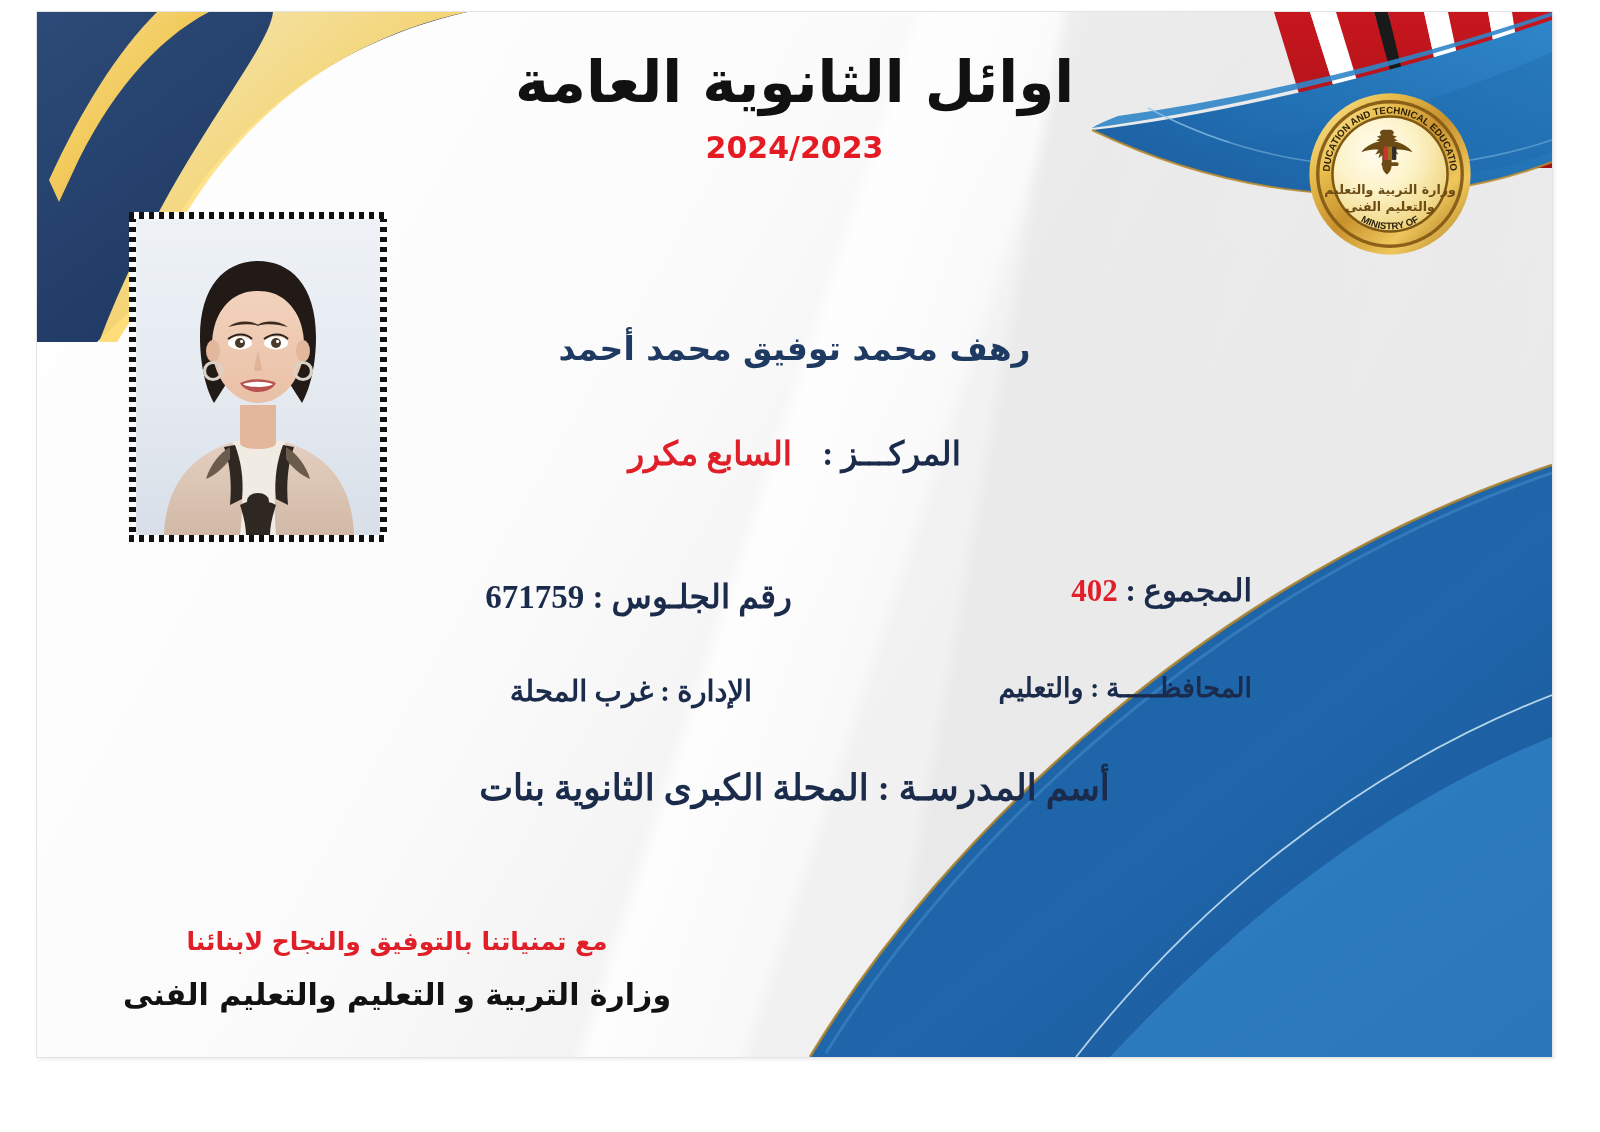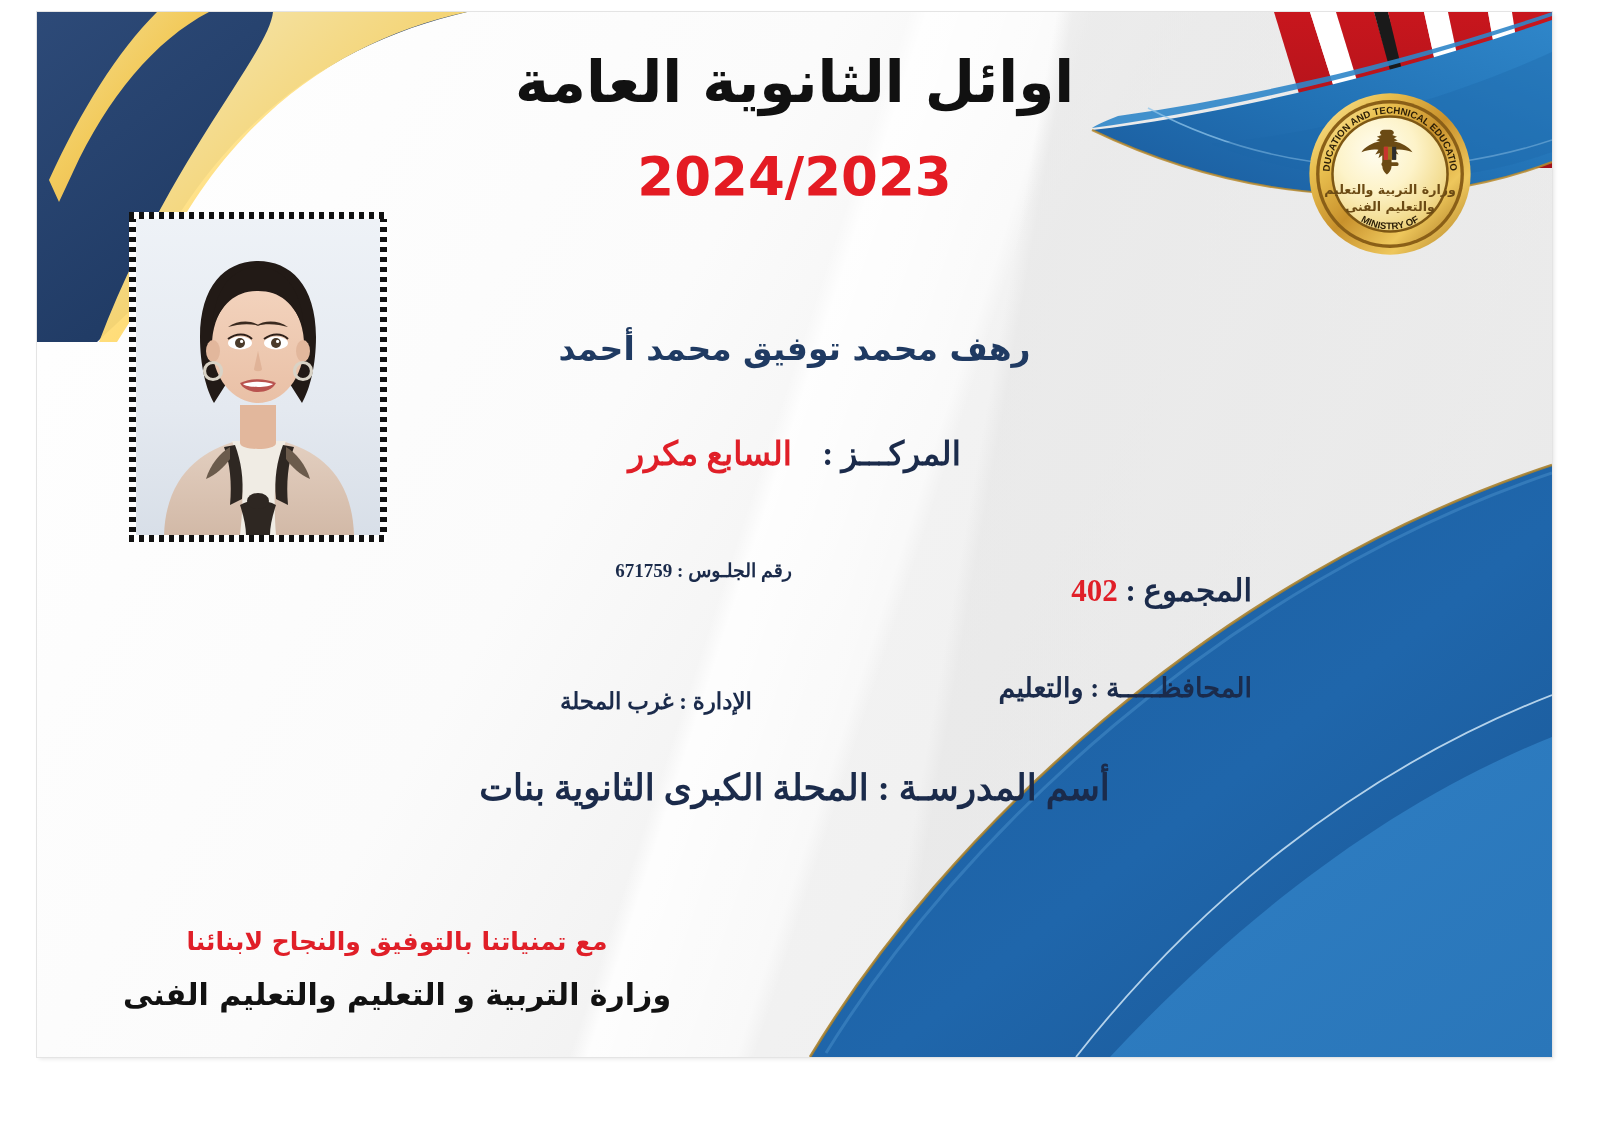--- a/index.html
+++ b/index.html
@@ -84,23 +84,22 @@
     text-align:center;
     font-family:"DejaVu Sans","Liberation Sans",sans-serif;
     font-weight:bold;font-size:58px;color:#111;
     letter-spacing:-1px;
     white-space:nowrap;
   }
   .year{
     position:absolute;left:0;right:0;top:118px;
     text-align:center;
     font-family:"DejaVu Sans","Liberation Sans",sans-serif;
-    font-weight:bold;font-size:53px;color:#e41b23;
+    font-weight:bold;font-size:30px;color:#e41b23;
     direction:ltr;
-    margin-top:16px;
   }
   .branch{
     position:absolute;left:0;right:0;top:196px;
     text-align:center;
     font-family:"DejaVu Sans","Liberation Sans",sans-serif;
     font-weight:bold;font-size:32px;color:#c10f1c;
   }
   .student-name{
     position:absolute;left:0;right:0;top:317px;
     text-align:center;
@@ -112,23 +111,23 @@
   .lbl{font-family:"Liberation Serif",serif;font-weight:bold;color:#1b2b4b;text-align:right;}
   .val-red{font-family:"Liberation Serif",serif;font-weight:bold;color:#e01f28;}
   .val-navy{font-family:"Liberation Serif",serif;font-weight:bold;color:#1b2b4b;}
   .val-num{font-family:"Liberation Serif",serif;font-weight:bold;direction:ltr;display:inline-block;}
 
   .rank-row{left:0;right:0;top:422px;text-align:center;font-size:33px;}
   .rank-row .lbl{letter-spacing:1px;}
   .rank-row .val-red{margin-inline-start:22px;}
 
   .total-row{right:300px;top:560px;font-size:31px;}
-  .seat-row{right:760px;top:547px;font-size:19px;}
+  .seat-row{right:760px;top:565px;font-size:33px;}
   .gov-row{right:300px;top:660px;font-size:27px;}
-  .admin-row{right:800px;top:676px;font-size:23px;}
+  .admin-row{right:800px;top:662px;font-size:29px;}
   .school-row{left:0;right:0;top:755px;text-align:center;font-size:36px;}
 
   .wishes{
     position:absolute;left:0;width:720px;top:915px;
     text-align:center;
     font-family:"DejaVu Sans","Liberation Sans",sans-serif;
     font-weight:bold;font-size:25px;color:#e01f28;
   }
   .ministry{
     position:absolute;left:0;width:720px;top:965px;

